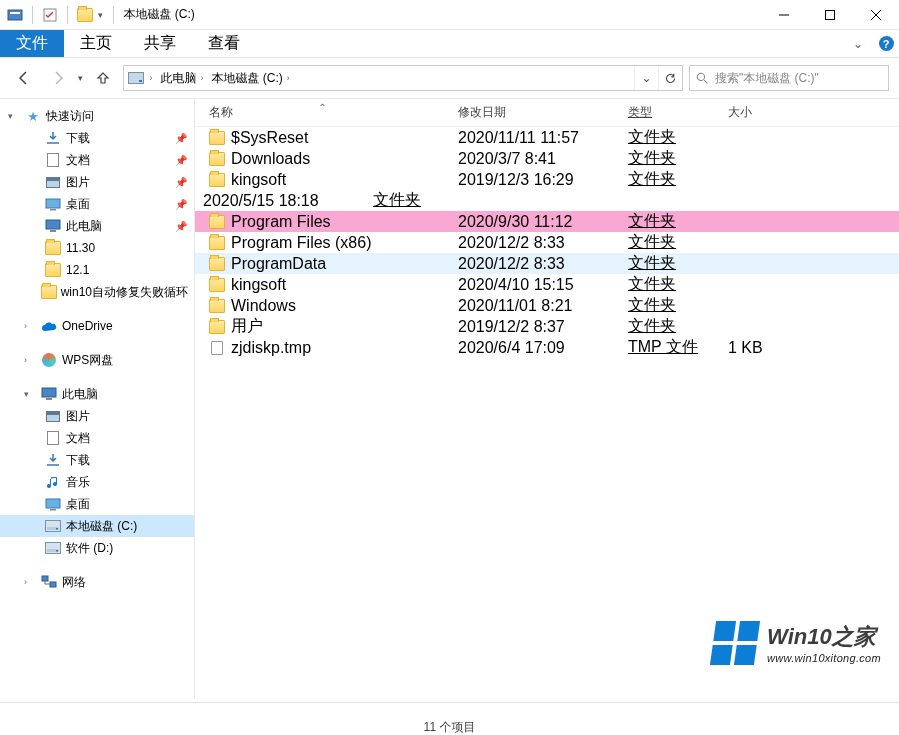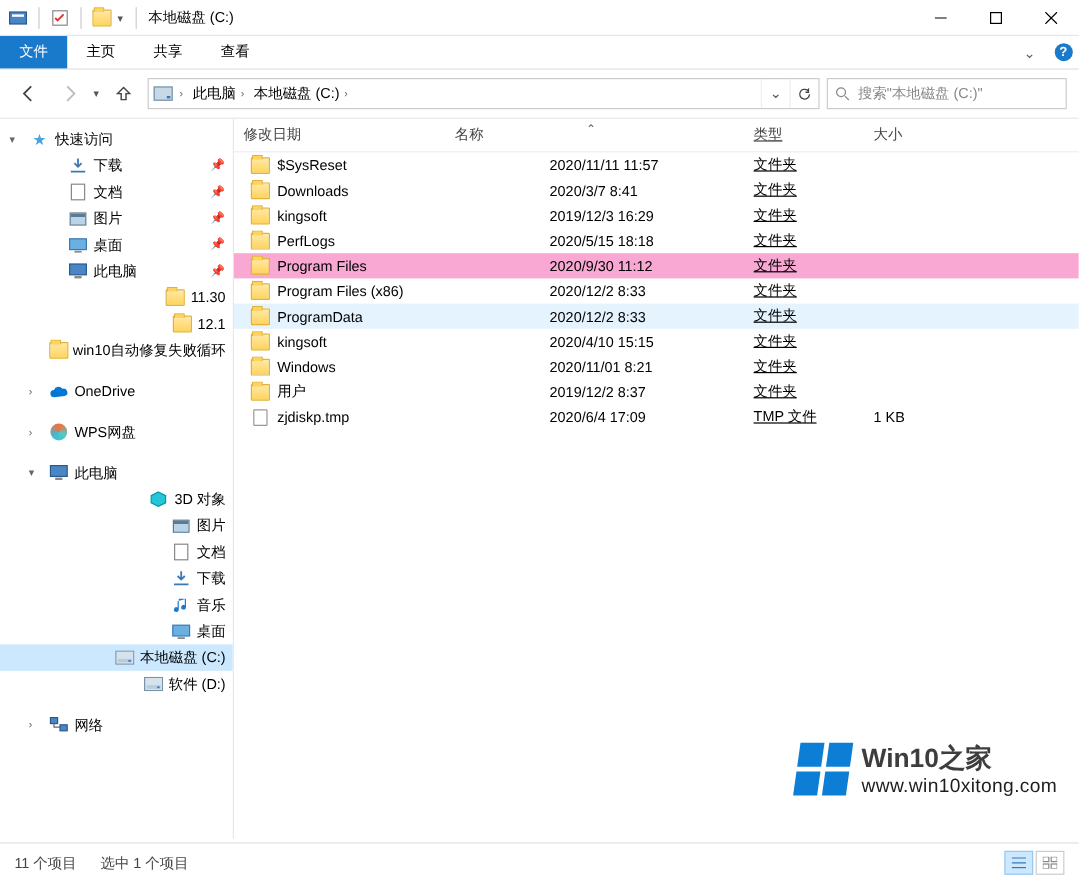--- a/index.html
+++ b/index.html
@@ -11,21 +11,21 @@
 .titlebar .qat-icon { width: 18px; height: 18px; display: inline-flex; align-items: center; justify-content: center; }
 .titlebar .sep { width: 1px; height: 18px; background: #ccc; margin: 0 4px; }
 .folder-ic { display:inline-flex; width:16px; height:14px; background: linear-gradient(#ffe9a6,#ffd45e); border:1px solid #e0b43a; border-radius:1px; position:relative; }
 .folder-ic:before { content:""; position:absolute; top:-3px; left:0; width:7px; height:3px; background:#ffd45e; border:1px solid #e0b43a; border-bottom:none; border-radius:1px 1px 0 0; }
 .titlebar .title { padding-left: 6px; flex: 1; }
 .winbtns { display: flex; height: 100%; }
 .winbtn { width: 46px; height: 100%; display: flex; align-items: center; justify-content: center; }
 
 
 .ribbon { height: 28px; background: #fff; display: flex; align-items: stretch; border-bottom: 1px solid #e1e1e1; }
-.ribbon .tab { padding: 0 16px; display: flex; align-items: center; font-size: 12px; cursor: default; }
+.ribbon .tab { padding: 0 16px; display: flex; align-items: center; font-size: 16px; cursor: default; }
 .ribbon .tab.file { background: #1979ca; color: #fff; }
 .ribbon .spacer { flex: 1; }
 .ribbon .chev { padding: 0 10px; display:flex; align-items:center; color:#666; }
 .ribbon .help { width: 26px; display:flex; align-items:center; justify-content:center; }
 .help-circle { width:15px; height:15px; border-radius:50%; background:#1979ca; color:#fff; font-size:11px; font-weight:bold; display:flex; align-items:center; justify-content:center; }
 
 
 .navbar { height: 40px; display: flex; align-items: center; padding: 4px 10px; gap: 6px; }
 .navbtn { width: 28px; height: 28px; display:flex; align-items:center; justify-content:center; color:#555; }
 .navbtn.disabled { color:#bbb; }
@@ -39,21 +39,21 @@
 .search { width: 200px; height: 26px; border: 1px solid #ccc; display:flex; align-items:center; padding:0 6px; gap:6px; color:#888; }
 .search .mag { color:#888; }
 
 .splitter { border-top: 1px solid #e8e8e8; }
 
 
 .main { display: flex; height: 600px; position: relative; }
 .sidebar { width: 195px; border-right: 1px solid #e8e8e8; padding: 6px 0; overflow-y:auto; }
 .side-group { margin-bottom: 12px; }
 .side-item { display:flex; align-items:center; height:22px; padding:0 6px 0 8px; gap:4px; white-space:nowrap; }
-.side-item.indent1 { padding-left: 40px; justify-content: flex-end; }
+.side-item.indent1 { padding-left: 28px; }
 .side-item.indent2 { padding-left: 24px; }
 .side-item.selected { background:#cce8ff; }
 .side-item .exp { width:12px; color:#666; font-size:9px; visibility:hidden; }
 .side-item.has-exp .exp { visibility:visible; }
 .side-item .pin { margin-left:auto; color:#888; font-size:10px; }
 .side-item .ic { width:18px; height:16px; display:inline-flex; align-items:center; justify-content:center; }
 
 .ic-star { color:#4aa3df; font-size:13px; }
 .ic-doc { background:#fff; border:1px solid #888; width:12px; height:14px; }
 .ic-img { border:1px solid #5c7a94; width:14px; height:11px; background: linear-gradient(#5c7a94 0 3px,#b8d4e6 3px 100%); }
@@ -64,40 +64,40 @@
 
 
 .filelist { flex:1; position:relative; }
 .fl-header { display:flex; height:28px; align-items:center; border-bottom:1px solid #eee; color:#444; font-size:12px; }
 .fl-col { padding:0 8px; position:relative; }
 .fl-col.sorted:after { content:"⌃"; font-size:10px; color:#666; position:absolute; top:-2px; left:50%; transform:translateX(-50%); }
 .col-name { width:255px; padding-left:14px; }
 .col-date { width:170px; }
 .col-type { width:100px;text-decoration:underline; }
 .col-size { width:90px; text-align:left; }
-.fl-row { display:flex; height:21px; align-items:center; font-size:12px; }
+.fl-row { display:flex; height:21px; align-items:center; font-size:16px; }
 .fl-row.selected { background:#f9a8d4; }
 .fl-row.hover { background:#e5f3ff; }
 .fl-row .col-name { display:flex; align-items:center; gap:6px; }
 .fl-row .fic { width:16px; height:16px; display:inline-flex; align-items:center; justify-content:center; }
 .file-ic { width:12px; height:14px; background:#fff; border:1px solid #999; border-radius:1px; }
 
 
-.statusbar { position:absolute; bottom:0; left:0; right:0; height:26px; border-top:1px solid #e1e1e1; display:flex; align-items:center; padding:16px 12px; gap:20px; font-size:12px; color:#444; }
+.statusbar { position:absolute; bottom:0; left:0; right:0; height:26px; border-top:1px solid #e1e1e1; display:flex; align-items:center; padding:16px 12px; gap:20px; font-size:12px; color:#444;flex-direction:column; }
 .statusbar .viewbtns { margin-left:auto; display:flex; gap:2px; }
 .viewbtn { width:24px; height:20px; border:1px solid #ccc; display:flex; align-items:center; justify-content:center; font-size:10px; color:#666; }
 .viewbtn.active { background:#cce8ff; border-color:#99c9ef; }
 
 
-.watermark { position:absolute; bottom:34px; right:18px; display:flex; align-items:center; gap:10px; opacity:0.95; }
+.watermark { position:absolute; bottom:34px; right:18px; display:flex; align-items:center; gap:10px; opacity:0.95;font-style:italic; }
 .watermark .wlogo { width:44px; height:44px; display:grid; grid-template:1fr 1fr/1fr 1fr; gap:4px; transform:skewX(-8deg); }
 .watermark .wlogo div { background:#0078d4; }
 .watermark .wtext { display:flex; flex-direction:column; }
 .watermark .wt1 { font-size:22px; font-weight:bold; color:#333; }
-.watermark .wt2 { font-size:16px; color:#111; letter-spacing:0.3px; }
+.watermark .wt2 { font-size:11px; color:#111; letter-spacing:0.3px; }
 
 svg { display:block; }
 </style>
 </head>
 <body>
 
 <div class="titlebar">
   <div class="qat">
     <span class="qat-icon">
       <svg width="16" height="16" viewBox="0 0 16 16">
@@ -313,29 +313,20 @@
               <rect x="1" y="1" width="14" height="9" fill="#4a86c5" stroke="#2a5a8a"></rect>
               <rect x="5" y="11" width="6" height="2" fill="#888"></rect>
             </svg>
           </span>
         <span>此电脑</span>
       </div>
       <div id="pc-items">
           <div class="side-item indent1">
             <span class="exp"></span>
             <span class="ic">
-              <svg width="15" height="15" viewBox="0 0 15 15">
-                <path d="M7 1l6 3v6l-6 3-6-3V4z" fill="#26c6da" stroke="#0097a7"></path>
-              </svg>
-            </span>
-            <span>3D 对象</span>
-          </div>
-          <div class="side-item indent1">
-            <span class="exp"></span>
-            <span class="ic">
               <span class="ic-img"></span>
             </span>
             <span>图片</span>
           </div>
           <div class="side-item indent1">
             <span class="exp"></span>
             <span class="ic">
               <span class="ic-doc"></span>
             </span>
             <span>文档</span>
@@ -403,22 +394,22 @@
               <path d="M4 6v3h5" stroke="#666" fill="none"></path>
             </svg>
           </span>
         <span>网络</span>
       </div>
     </div>
   </div>
 
   <div class="filelist">
     <div class="fl-header">
+      <div class="fl-col col-name sorted">名称</div>
       <div class="fl-col col-date">修改日期</div>
-      <div class="fl-col col-name sorted">名称</div>
       <div class="fl-col col-type">类型</div>
       <div class="fl-col col-size">大小</div>
     </div>
     <div id="file-rows">
         <div class="fl-row">
           <div class="fl-col col-name">
             <span class="fic">
               <span class="folder-ic"></span>
             </span>
             <span>$SysReset</span>
@@ -443,26 +434,20 @@
             <span class="fic">
               <span class="folder-ic"></span>
             </span>
             <span>kingsoft</span>
           </div>
           <div class="fl-col col-date">2019/12/3 16:29</div>
           <div class="fl-col col-type">文件夹</div>
           <div class="fl-col col-size"></div>
         </div>
         <div class="fl-row">
-          <div class="fl-col col-name">
-            <span class="fic">
-              <span class="folder-ic"></span>
-            </span>
-            <span>PerfLogs</span>
-          </div>
           <div class="fl-col col-date">2020/5/15 18:18</div>
           <div class="fl-col col-type">文件夹</div>
           <div class="fl-col col-size"></div>
         </div>
         <div class="fl-row selected">
           <div class="fl-col col-name">
             <span class="fic">
               <span class="folder-ic"></span>
             </span>
             <span>Program Files</span>

